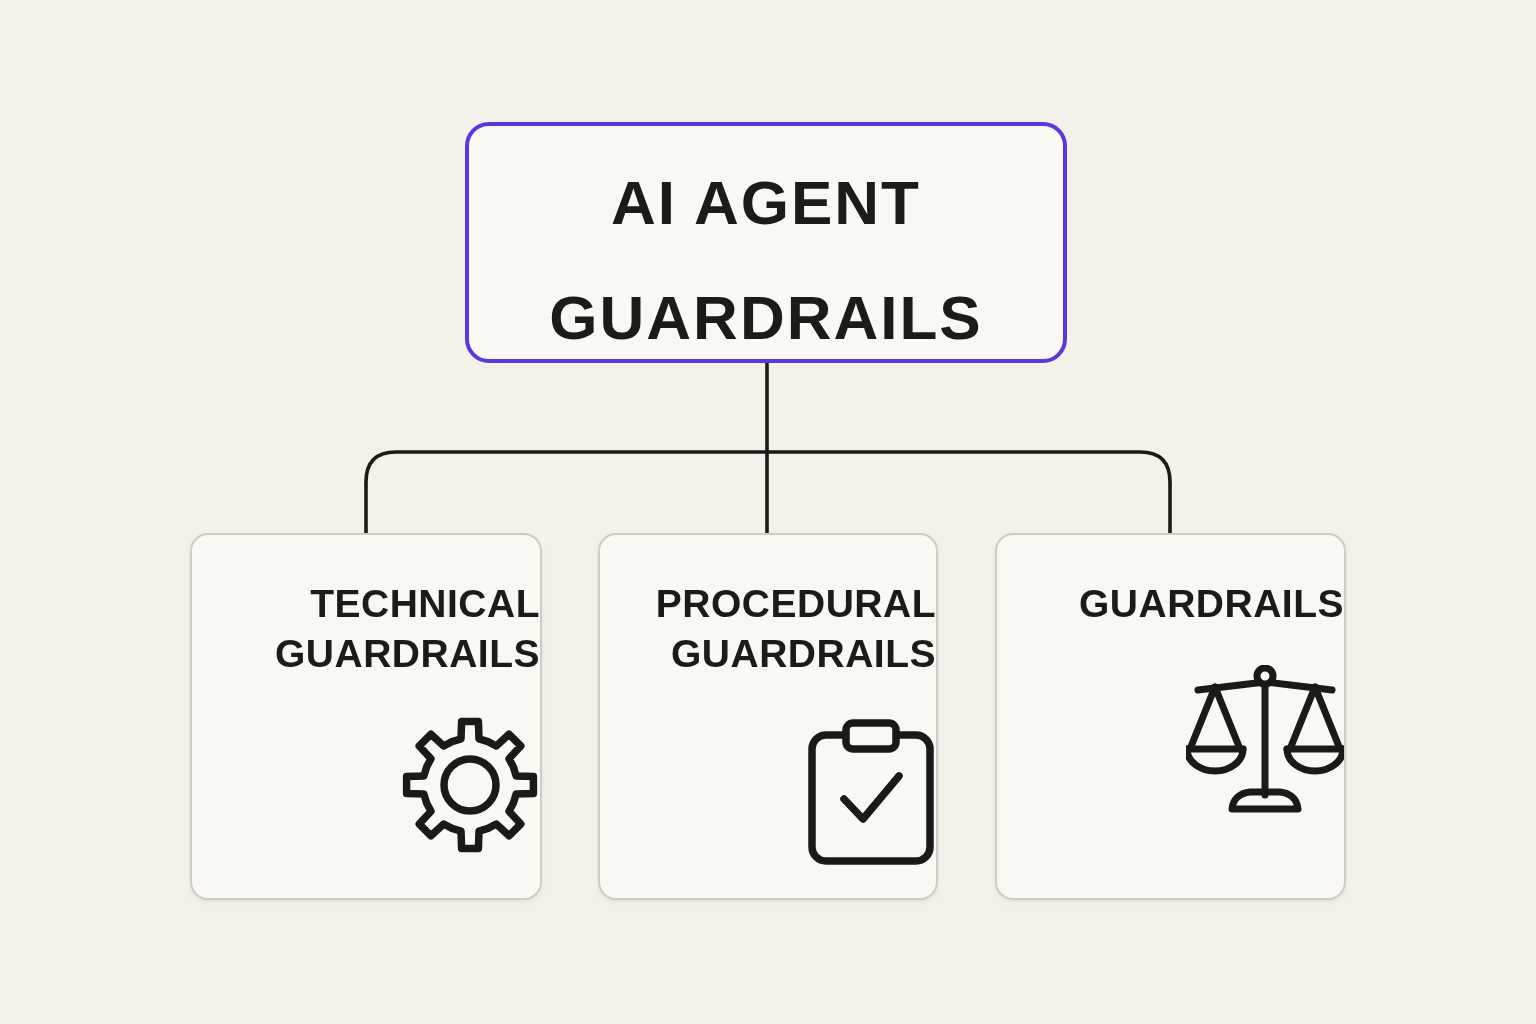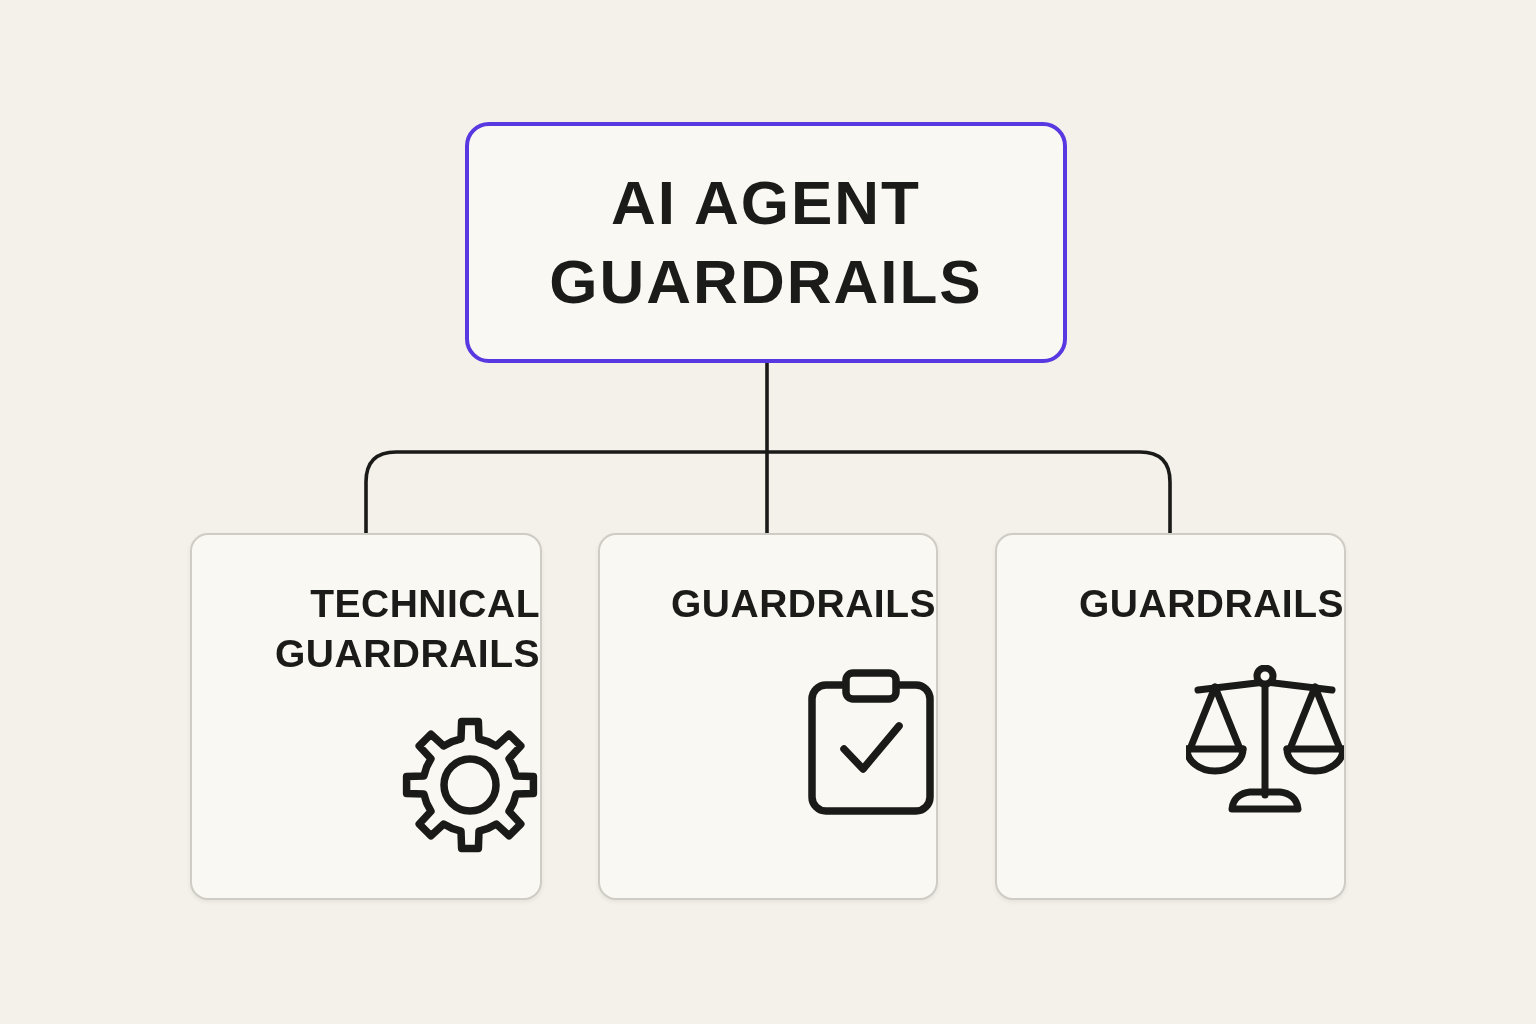--- a/index.html
+++ b/index.html
@@ -26,21 +26,21 @@
   .root-node{
     position:absolute;left:465px;top:122px;width:602px;height:241px;
     box-sizing:border-box;
     background:var(--card-fill);
     border:4px solid var(--accent);
     border-radius:24px;
     display:flex;flex-direction:column;align-items:center;justify-content:center;
   }
   .root-node .line{
     font-size:62px;font-weight:700;letter-spacing:2px;
-    line-height:1.26;color:var(--text);white-space:nowrap;
+    line-height:1.26;color:var(--text);white-space:nowrap;margin-top:36px;
   }
 
   
   .card{
     position:absolute;top:533px;height:367px;
     box-sizing:border-box;
     background:var(--card-fill);
     border:2px solid var(--card-border);
     border-radius:18px;
     box-shadow:0 2px 4px rgba(40,38,32,0.07);
@@ -89,20 +89,21 @@
           L79,116.1 L78.4,133.4 L61.6,133.4 L61,116.1 L52,113.4
           L43.7,109 L31,120.8 L19.2,109 L31,96.3 L26.6,88
           L23.9,79 L6.6,78.4 L6.6,61.6 L23.9,61 L26.6,52
           L31,43.7 L19.2,31 L31,19.2 L43.7,31 Z"></path>
         <circle class="stroke sw8" cx="70" cy="70" r="26"></circle>
       </svg>
     </span>
   </div>
 
   <div class="card card-procedural">
+    <div class="line">PROCEDURAL</div>
     <div class="line">GUARDRAILS</div>
     <span class="icon-slot">
       <svg width="130" height="152" viewBox="0 0 130 152" aria-hidden="true">
         <rect class="stroke sw8" x="6" y="20" width="118" height="126" rx="14"></rect>
         <rect class="stroke sw8 fillbg" x="40" y="8" width="50" height="26" rx="7"></rect>
         <path class="stroke sw8" d="M38,84 L57,104 L93,61"></path>
       </svg>
     </span>
   </div>
 

